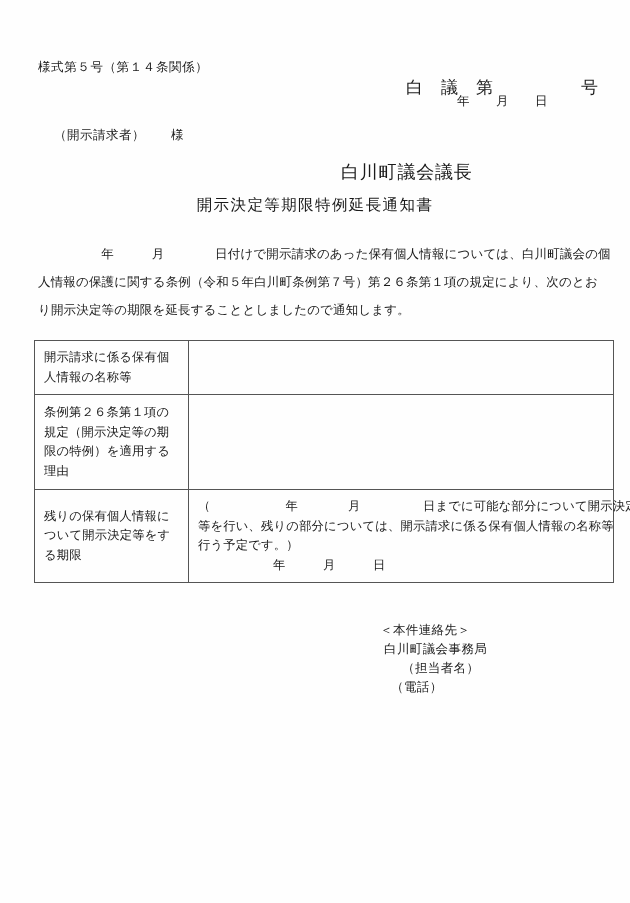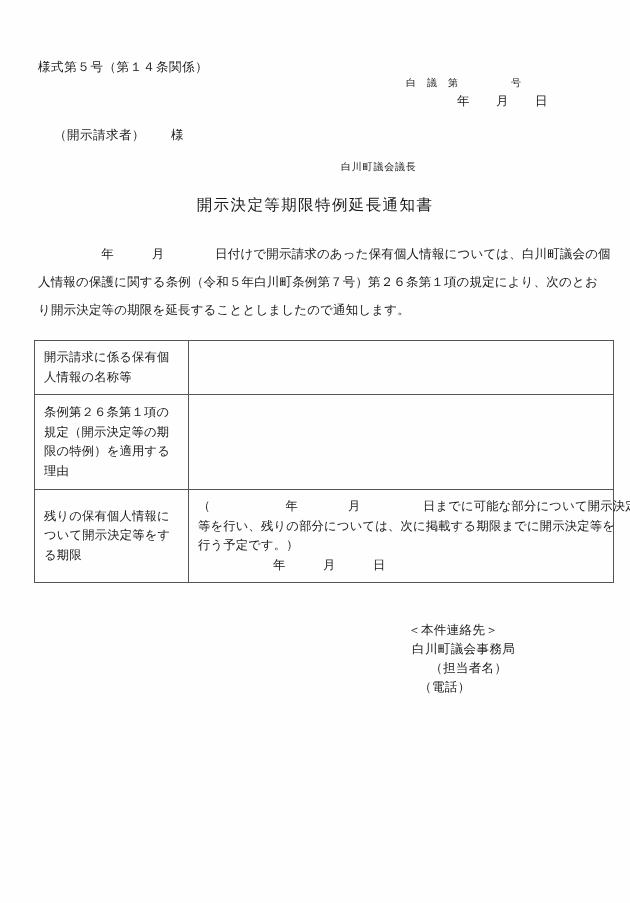--- a/index.html
+++ b/index.html
@@ -26,21 +26,21 @@
   .form-no {
     left: 38px;
     top: 59px;
     font-size: 12.5px;
     letter-spacing: 0.6px;
     white-space: nowrap;
   }
   .doc-number {
     left: 406px;
     top: 76px;
-    font-size: 10px;
+    font-size: 17px;
     white-space: pre;
     letter-spacing: 0.5px;
   }
   .doc-date {
     left: 457px;
     top: 93px;
     font-size: 12.5px;
     white-space: pre;
     letter-spacing: 0.5px;
   }
@@ -50,21 +50,21 @@
     left: 54px;
     top: 127px;
     font-size: 12.5px;
     white-space: pre;
     letter-spacing: 0.5px;
     text-align: center;
   }
   .signer {
     left: 341px;
     top: 160px;
-    font-size: 10px;
+    font-size: 18px;
     letter-spacing: 0.8px;
     white-space: nowrap;
   }
 
   
   .doc-title {
     left: 0;
     top: 195px;
     width: 630px;
     text-align: center;
@@ -109,21 +109,21 @@
   .row2 .col-label { height: 80px; vertical-align: middle; }
   .row2 .col-value { height: 80px; }
   .row3 .col-label { height: 62px; vertical-align: middle; }
   .row3 .col-value { height: 62px; }
 
   .cell-text { display: block; white-space: pre-wrap; }
   .value-text { display: block; white-space: pre; line-height: 19.5px; }
 
   
   .contact {
-    left: 408px;
+    left: 380px;
     top: 620px;
     font-size: 12.5px;
     line-height: 19px;
     letter-spacing: 0.4px;
   }
   .contact div { white-space: pre; }
   .contact .c-head { margin-left: 0; }
   .contact .c-office { margin-left: 4px; }
   .contact .c-person { margin-left: 22px; }
   .contact .c-phone { margin-left: 11px; }
@@ -167,21 +167,21 @@
       <td class="col-value">
         <span class="value-text"></span>
       </td>
     </tr>
     <tr class="row3">
       <td class="col-label">
         <span class="cell-text">残りの保有個人情報について開示決定等をする期限</span>
       </td>
       <td class="col-value">
         <span class="value-text">（　　　　　　年　　　　月　　　　　日までに可能な部分について開示決定</span>
-        <span class="value-text">等を行い、残りの部分については、次に掲載する期限までに開示決定等を</span>
+        <span class="value-text">等を行い、残りの部分については、開示請求に係る保有個人情報の名称等</span>
         <span class="value-text">行う予定です。）</span>
         <span class="value-text">　　　　　　年　　　月　　　日</span>
       </td>
     </tr>
   </tbody>
     </table>
 
   <div class="abs contact">
     <div class="c-head">＜本件連絡先＞</div>
     <div class="c-office">白川町議会事務局</div>

